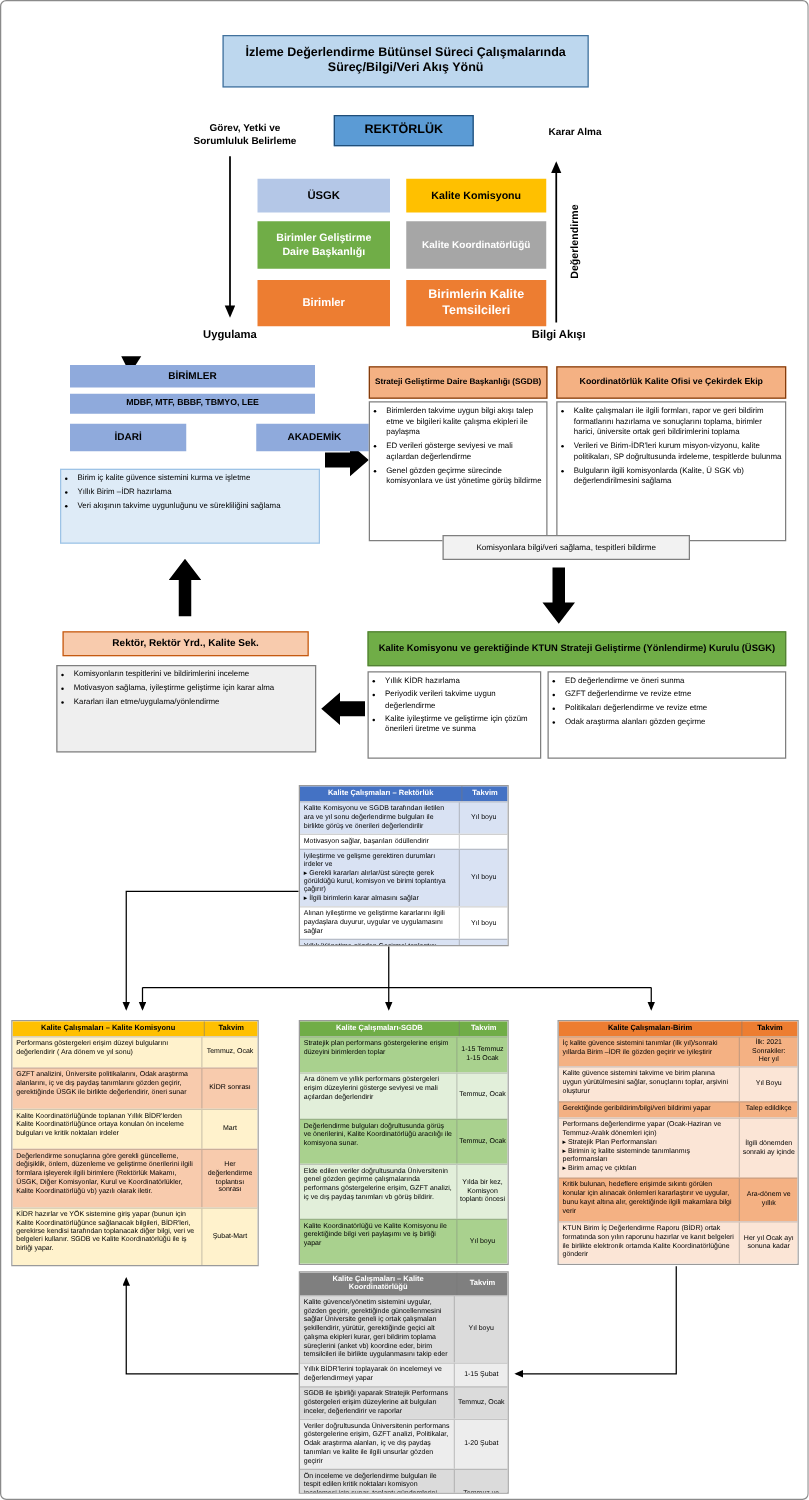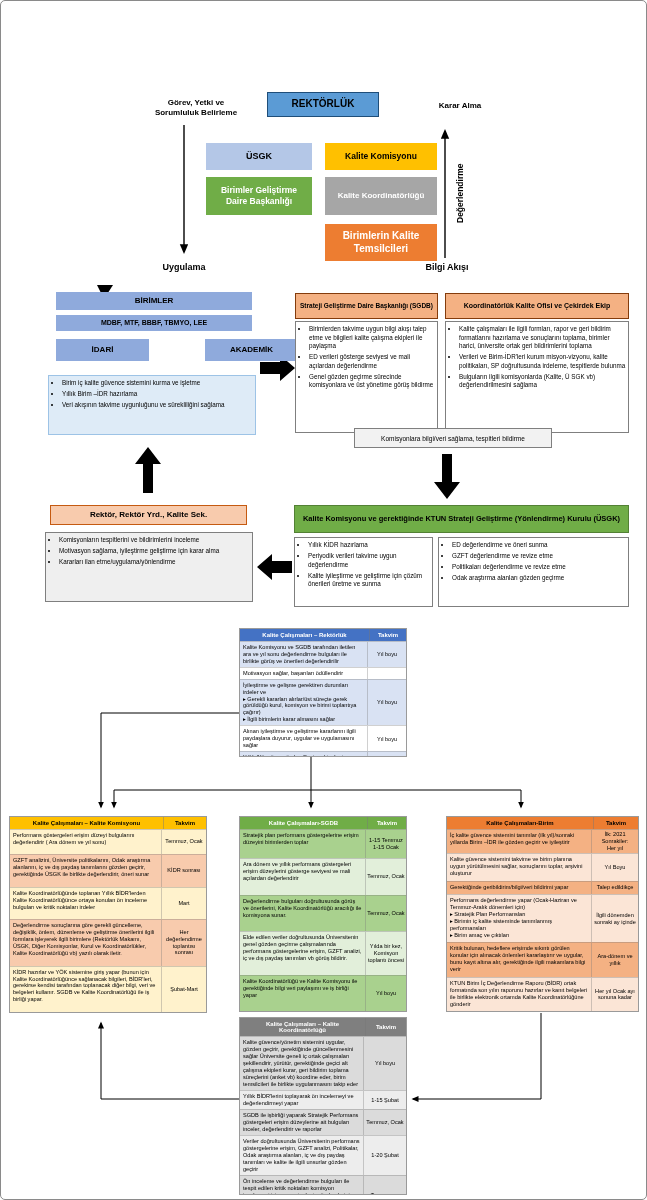--- a/index.html
+++ b/index.html
@@ -65,31 +65,34 @@
     <polyline points="238,712 100,712 100,806" fill="none" stroke="#000" stroke-width="1" marker-end="url(#ah)"></polyline>
     <line x1="310" y1="756" x2="310" y2="789" stroke="#000" stroke-width="1"></line>
     <line x1="113" y1="789" x2="520" y2="789" stroke="#000" stroke-width="1"></line>
     <line x1="113" y1="789" x2="113" y2="806" stroke="#000" stroke-width="1" marker-end="url(#ah)"></line>
     <line x1="310" y1="789" x2="310" y2="806" stroke="#000" stroke-width="1" marker-end="url(#ah)"></line>
     <line x1="520" y1="789" x2="520" y2="806" stroke="#000" stroke-width="1" marker-end="url(#ah)"></line>
     <polyline points="238,1098 100,1098 100,1022" fill="none" stroke="#000" stroke-width="1" marker-end="url(#ah)"></polyline>
     <polyline points="540,1012 540,1098 412,1098" fill="none" stroke="#000" stroke-width="1" marker-end="url(#ah)"></polyline>
   </svg>
 
+  <div class="box" style="left:177px;top:27px;width:293px;height:42px;background:var(--title_bg,#BDD7EE);border:1px solid #41719C;font-size:10px;">İzleme Değerlendirme Bütünsel Süreci Çalışmalarında
+Süreç/Bilgi/Veri Akış Yönü</div>
 
   <div class="lbl" style="left:137px;top:97px;width:116px;font-size:8px;">Görev, Yetki ve
 Sorumluluk Belirleme</div>
   <div class="box" style="left:266px;top:91px;width:112px;height:25px;background:var(--blue,#5B9BD5);border:1.5px solid #1F4E79;font-size:10px;">REKTÖRLÜK</div>
   <div class="lbl" style="left:426px;top:100px;width:66px;font-size:8px;">Karar Alma</div>
 
   <div class="box" style="left:205px;top:142px;width:106px;height:27px;background:var(--periwinkle,#B4C7E7);font-size:9px;text-align:right;">ÜSGK</div>
   <div class="box" style="left:324px;top:142px;width:112px;height:27px;background:var(--yellow,#FFC000);font-size:8.5px;">Kalite Komisyonu</div>
   <div class="box" style="left:205px;top:176px;width:106px;height:38px;background:var(--green,#70AD47);color:#fff;font-size:8.5px;">Birimler Geliştirme
 Daire Başkanlığı</div>
   <div class="box" style="left:324px;top:176px;width:112px;height:38px;background:var(--gray,#A6A6A6);color:#fff;font-size:8px;">Kalite Koordinatörlüğü</div>
+  <div class="box" style="left:205px;top:223px;width:106px;height:37px;background:var(--orange,#ED7D31);color:#fff;font-size:9px;">Birimler</div>
   <div class="box" style="left:324px;top:223px;width:112px;height:37px;background:var(--orange,#ED7D31);color:#fff;font-size:10px;">Birimlerin Kalite
 Temsilcileri</div>
 
   <div class="vert" style="left:452px;top:140px;height:105px;width:13px;font-size:8.5px;">Değerlendirme</div>
   <div class="lbl" style="left:150px;top:261px;width:66px;font-size:9px;">Uygulama</div>
   <div class="lbl" style="left:415px;top:261px;width:62px;font-size:9px;">Bilgi Akışı</div>
 
   <div class="hdr" style="left:55px;top:291px;width:196px;height:18px;background:var(--lav,#8FAADC);font-size:8px;">BİRİMLER</div>
   <div class="hdr" style="left:55px;top:314px;width:196px;height:16px;background:var(--lav,#8FAADC);font-size:7px;">MDBF, MTF, BBBF, TBMYO, LEE</div>
   <div class="hdr" style="left:55px;top:338px;width:93px;height:22px;background:var(--lav,#8FAADC);font-size:8px;">İDARİ</div>

